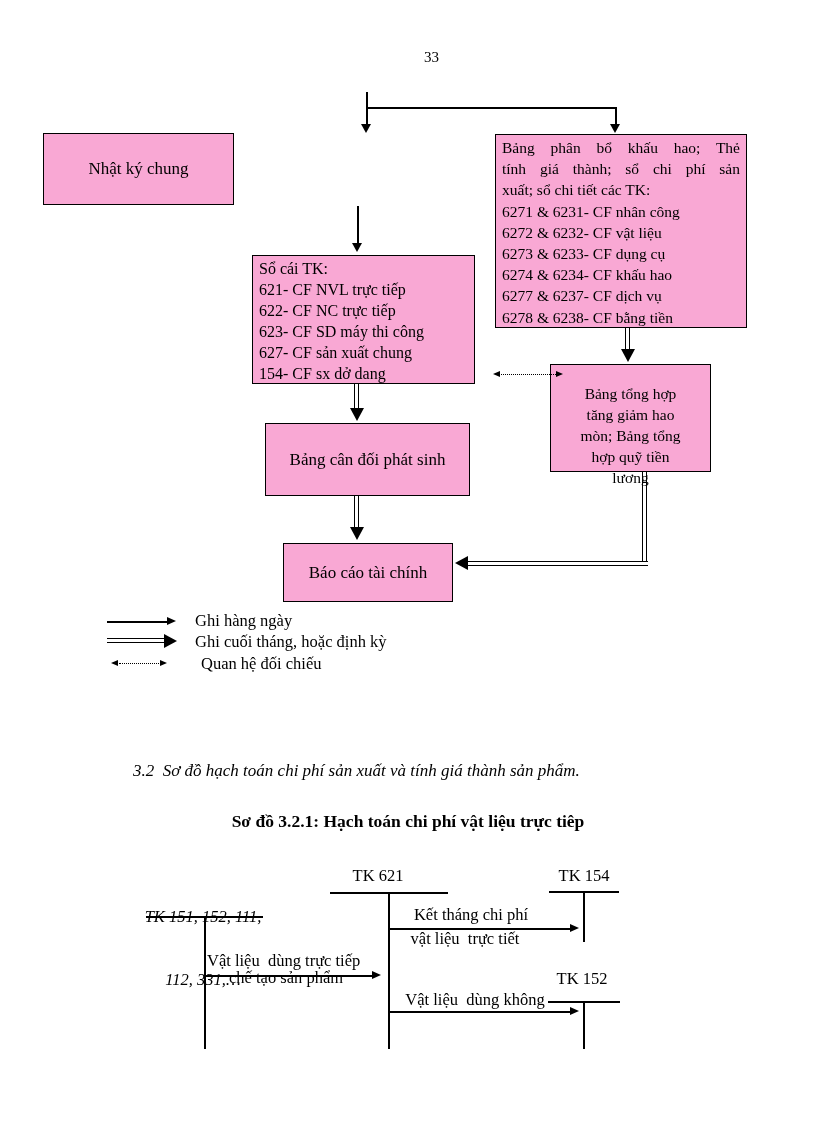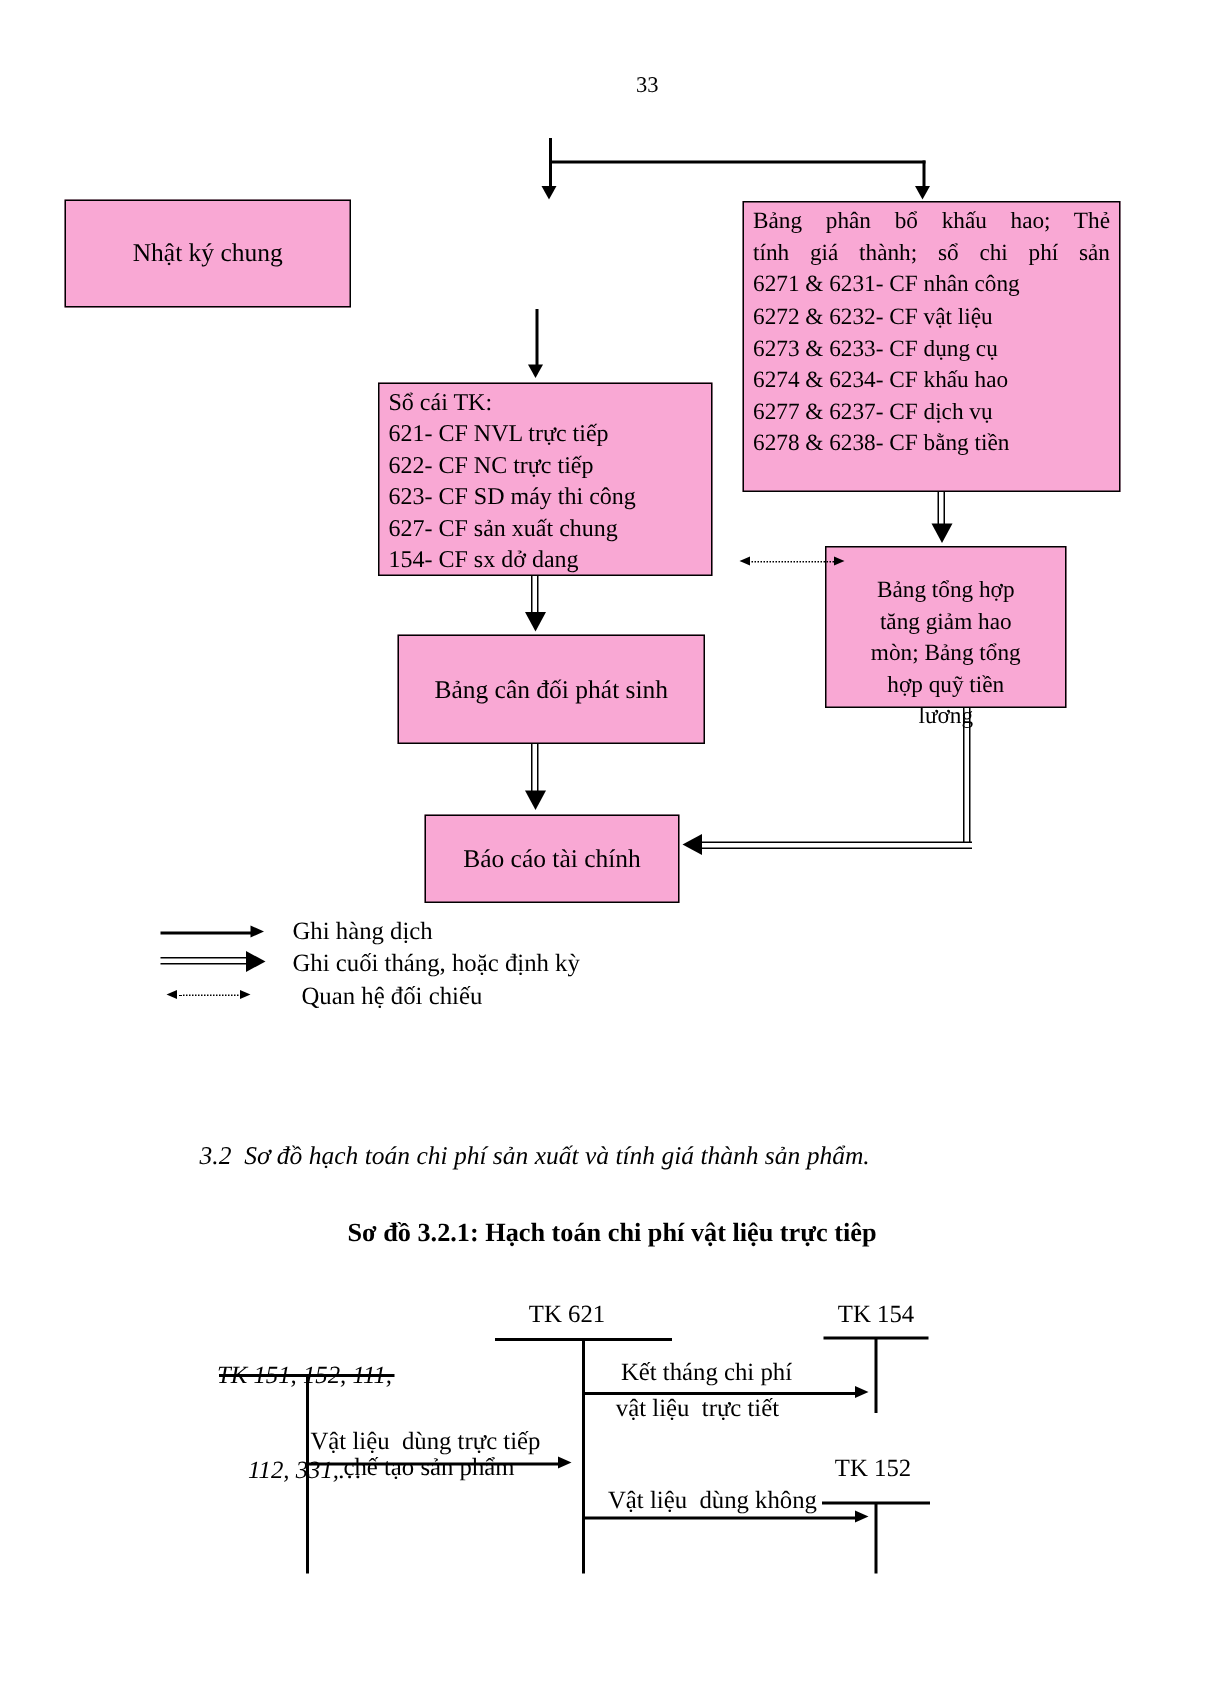--- a/index.html
+++ b/index.html
@@ -36,20 +36,21 @@
 <div class="ah down-sm" style="left:361px;top:124px;"></div>
 <div class="line-h" style="left:366px;top:107px;width:251px;"></div>
 <div class="line-v" style="left:615px;top:107px;height:18px;"></div>
 <div class="ah down-sm" style="left:610px;top:124px;"></div>
 
 <div class="box center-flex" style="left:43px;top:133px;width:191px;height:72px;font-size:17px;">Nhật ký chung</div>
 
 <div class="box lines" style="left:495px;top:134px;width:252px;height:194px;padding:2px 6px 0 6px;font-size:15.5px;">
   <div class="jl">Bảng phân bổ khấu hao; Thẻ</div>
   <div class="jl">tính giá thành; sổ chi phí sản</div>
+  <div>xuất; sổ chi tiết các TK:</div>
   <div>6271 &amp; 6231- CF nhân công</div>
   <div>6272 &amp; 6232- CF vật liệu</div>
   <div>6273 &amp; 6233- CF dụng cụ</div>
   <div>6274 &amp; 6234- CF khấu hao</div>
   <div>6277 &amp; 6237- CF dịch vụ</div>
   <div>6278 &amp; 6238- CF  bằng tiền</div>
 </div>
 
 <div class="line-v" style="left:357px;top:206px;height:38px;"></div>
 <div class="ah down-sm" style="left:352px;top:243px;"></div>
@@ -87,21 +88,21 @@
 <div class="ah down-lg" style="left:350px;top:527px;"></div>
 
 <div class="box center-flex" style="left:283px;top:543px;width:170px;height:59px;font-size:17px;">Báo cáo tài chính</div>
 
 <div class="dbl-v" style="left:642px;top:472px;height:90px;"></div>
 <div class="dbl-h" style="left:468px;top:561px;width:180px;"></div>
 <div class="ah left-lg" style="left:455px;top:556px;"></div>
 
 <div class="line-h" style="left:107px;top:621px;width:61px;"></div>
 <div class="ah right-sm" style="left:167px;top:617px;"></div>
-<div class="txt" style="left:195px;top:611px;font-size:16.5px;">Ghi hàng dịch</div>
+<div class="txt" style="left:195px;top:611px;font-size:16.5px;">Ghi hàng ngày</div>
 
 <div class="dbl-h" style="left:107px;top:638px;width:59px;"></div>
 <div class="ah right-lg" style="left:164px;top:634px;"></div>
 <div class="txt" style="left:195px;top:632px;font-size:16.5px;">Ghi cuối tháng, hoặc định kỳ</div>
 
 <div class="dot-h" style="left:119px;top:663px;width:42px;"></div>
 <div class="ah left-xs" style="left:111px;top:660px;"></div>
 <div class="ah right-xs" style="left:160px;top:660px;"></div>
 <div class="txt" style="left:201px;top:654px;font-size:16.5px;">Quan hệ đối chiếu</div>
 

